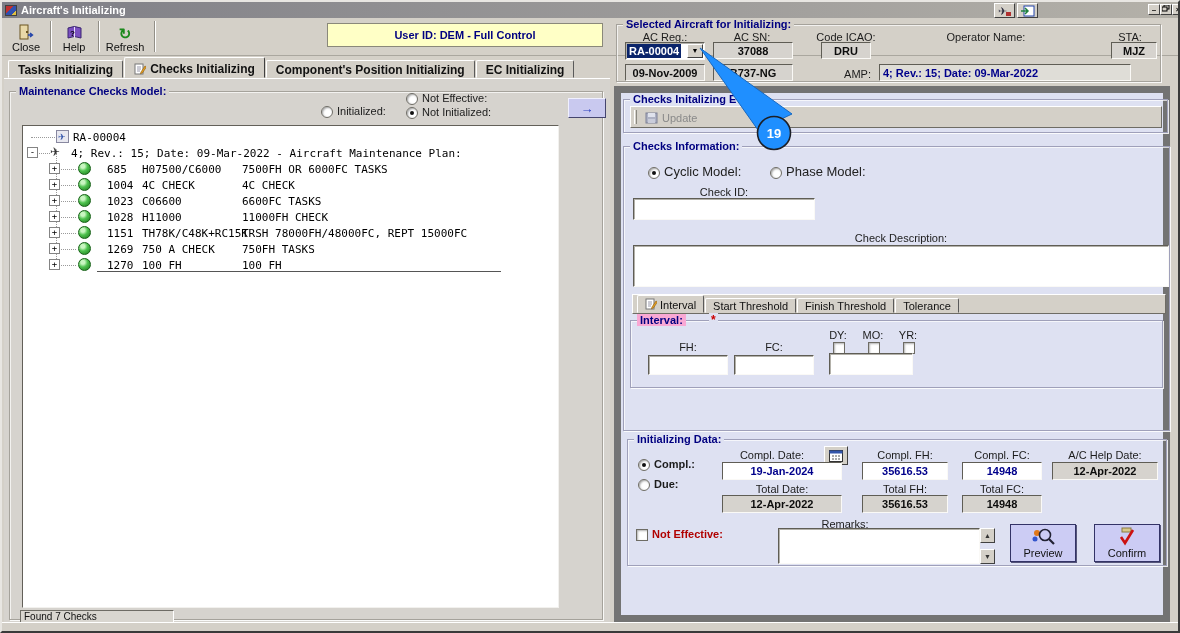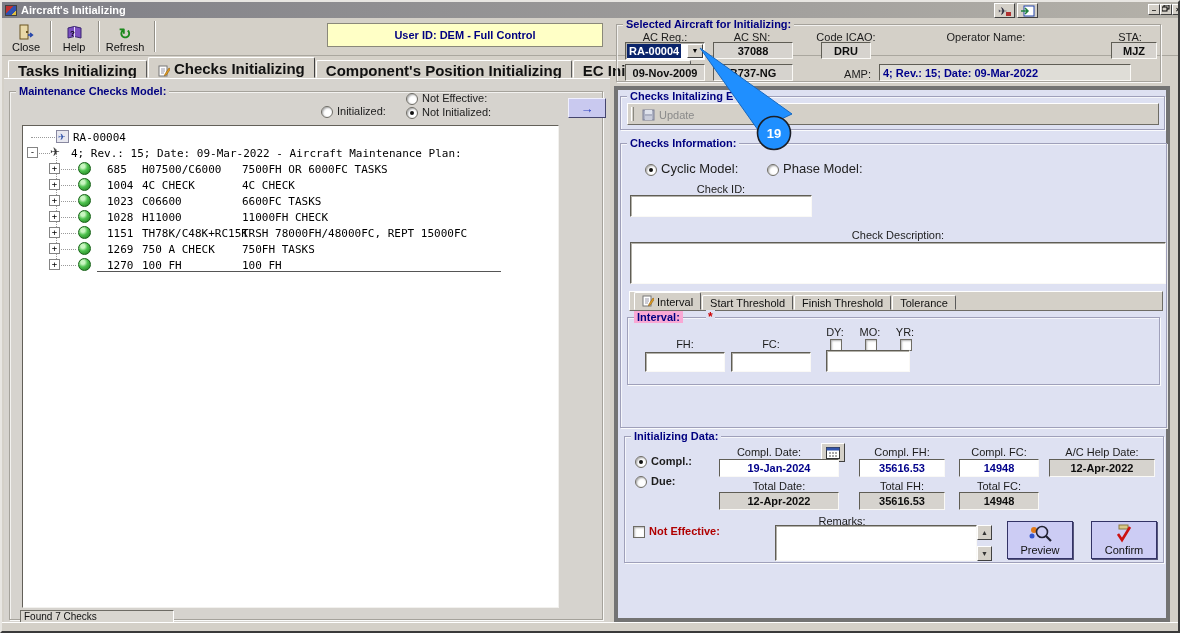--- a/index.html
+++ b/index.html
@@ -24,21 +24,21 @@
   .toolbar{left:0;top:16px;width:100%;height:38px;background:#d4d0c8;border-bottom:1px solid #aaa79f;}
   .toolbtn{position:absolute;top:2px;width:44px;height:34px;display:flex;flex-direction:column;
       align-items:center;justify-content:flex-end;padding-bottom:1px;cursor:default;}
   .toolbtn .cap{font-size:11px;color:#111;}
   .tsep{position:absolute;top:3px;width:2px;height:31px;border-left:1px solid #928f87;border-right:1px solid #fff;}
   .banner{position:absolute;left:325px;top:5px;width:276px;height:24px;background:#ffffc6;
       border:1px solid #8a887a;display:flex;align-items:center;justify-content:center;}
   .banner span{font-size:11px;font-weight:bold;color:#000080;}
   
   .tabstrip{left:6px;top:55px;height:21px;display:flex;align-items:flex-end;}
-  .tab{position:relative;height:18px;padding:2px 9px 0 9px;background:#d4d0c8;font-size:15px;font-weight:bold;
+  .tab{position:relative;height:18px;padding:2px 9px 0 9px;background:#d4d0c8;font-size:12px;font-weight:bold;
        border:1px solid;border-color:#fff #5a5a5a #d4d0c8 #fff;border-radius:2px 2px 0 0;margin-right:1px;
        display:flex;align-items:center;gap:4px;color:#111;}
   .tab.active{height:21px;z-index:2;border-color:#fff #404040 #d4d0c8 #fff;}
   .tabicon{width:12px;height:12px;display:inline-block;}
   
   .left-page{left:2px;top:76px;width:606px;height:545px;background:#d6d3ce;border-top:1px solid #fff;}
   .group{position:absolute;border:1px solid #a5a29b;box-shadow:1px 1px 0 rgba(255,255,255,.85), inset 1px 1px 0 rgba(255,255,255,.7);}
   .group.lav{border-color:#9fa0ba;}
   .gtitle{position:absolute;top:-7px;left:6px;padding:0 3px;font-size:11px;font-weight:bold;color:#000080;white-space:nowrap;}
   
@@ -63,21 +63,21 @@
              font-size:10px;padding:0 3px;color:#111;line-height:12px;}
   
   .vbox{position:absolute;background:#d6d3ce;border:1px solid;border-color:#5f5d55 #faf9f6 #faf9f6 #5f5d55;
         font-size:11px;font-weight:bold;color:#0d0d0d;display:flex;align-items:center;justify-content:center;white-space:nowrap;}
   .vbox.white{background:#fff;}
   .vbox.left{justify-content:flex-start;padding-left:3px;}
   .inp{position:absolute;background:#fff;border:1px solid;border-color:#5f5d55 #faf9f6 #faf9f6 #5f5d55;
        box-shadow:inset 1px 1px 0 #b3b1aa;}
   
   .right-panel{left:612px;top:84px;width:556px;height:536px;background:#dee1f2;
-               border:4px solid #737373;}
+               border:7px solid #737373;}
   .minitoolbar{position:absolute;background:#d4d0c8;border:1px solid;border-color:#fff #6e6c65 #6e6c65 #fff;}
   .grip{position:absolute;left:3px;top:3px;width:3px;height:14px;border-left:1px solid #fff;border-right:1px solid #8a8880;}
   .updbtn{position:absolute;left:10px;top:2px;width:62px;height:17px;display:flex;align-items:center;gap:4px;
           padding-left:3px;color:#8a8a8a;font-size:11px;border:1px solid transparent;text-align:right;}
   .subtabstrip{position:absolute;background:#d4d0c8;border:1px solid;border-color:#fff #6e6c65 #6e6c65 #fff;
                display:flex;align-items:flex-end;padding-left:4px;}
   .stab{position:relative;height:15px;padding:1px 7px 0 7px;background:#d4d0c8;font-size:11px;color:#111;
         border:1px solid;border-color:#fff #5a5a5a #d4d0c8 #fff;border-radius:2px 2px 0 0;margin-right:1px;
         display:flex;align-items:center;gap:3px;white-space:nowrap;}
   .stab.active{height:18px;font-weight:normal;z-index:2;}

